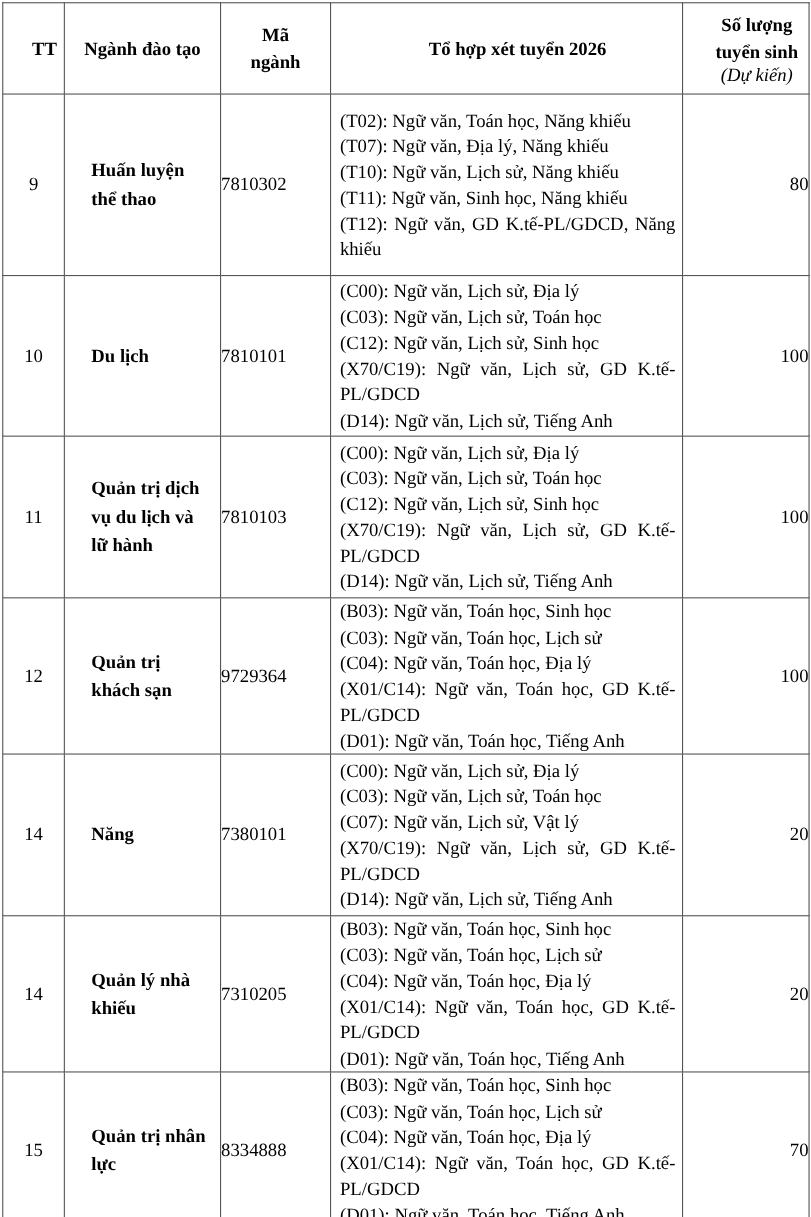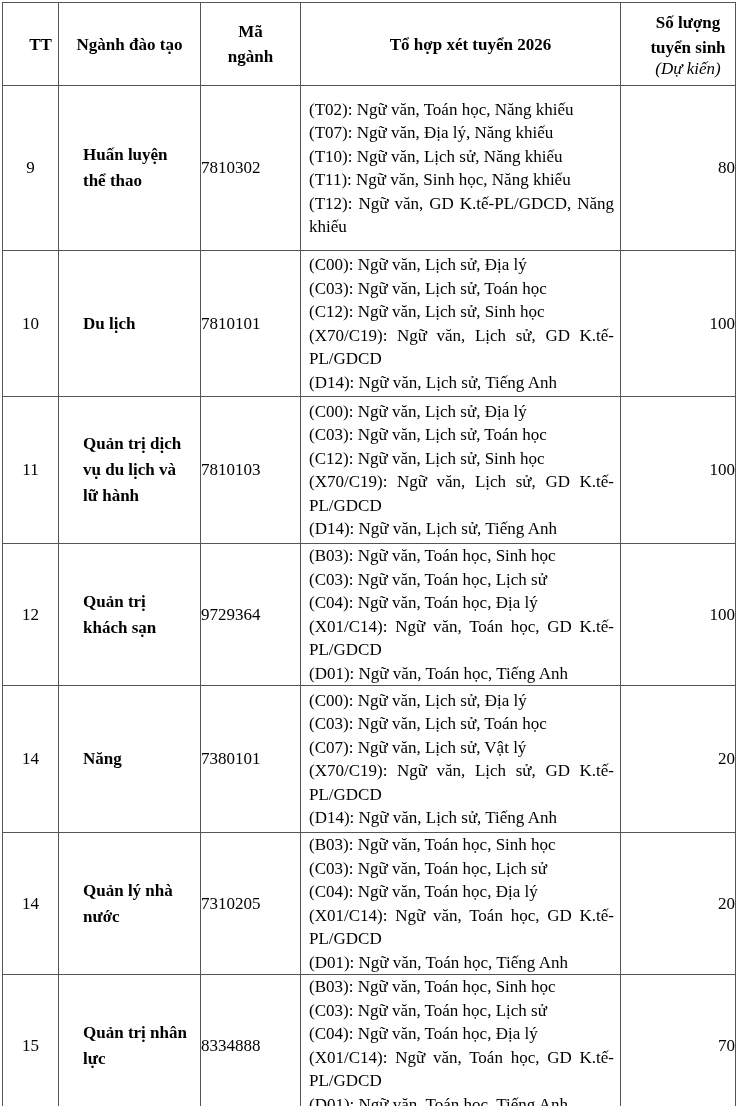--- a/index.html
+++ b/index.html
@@ -118,21 +118,21 @@
             <span class="line bold">(C00): Ngữ văn, Lịch sử, Địa lý</span>
             <span class="line">(C03): Ngữ văn, Lịch sử, Toán học</span>
             <span class="line">(C07): Ngữ văn, Lịch sử, Vật lý</span>
             <span class="line">(X70/C19): Ngữ văn, Lịch sử, GD K.tế-PL/GDCD</span>
             <span class="line">(D14): Ngữ văn, Lịch sử, Tiếng Anh</span>
           </td>
     <td class="qty">20</td>
   </tr>
         <tr style="height: 140px;">
     <td class="tt">14</td>
-    <td class="name">Quản lý nhà nước</td>
+    <td class="name">Quản lý nhà khiếu</td>
     <td class="code">7310205</td>
     <td class="combo">
             <span class="line">(B03): Ngữ văn, Toán học, Sinh học</span>
             <span class="line">(C03): Ngữ văn, Toán học, Lịch sử</span>
             <span class="line">(C04): Ngữ văn, Toán học, Địa lý</span>
             <span class="line">(X01/C14): Ngữ văn, Toán học, GD K.tế-PL/GDCD</span>
             <span class="line bold">(D01): Ngữ văn, Toán học, Tiếng Anh</span>
           </td>
     <td class="qty">20</td>
   </tr>

